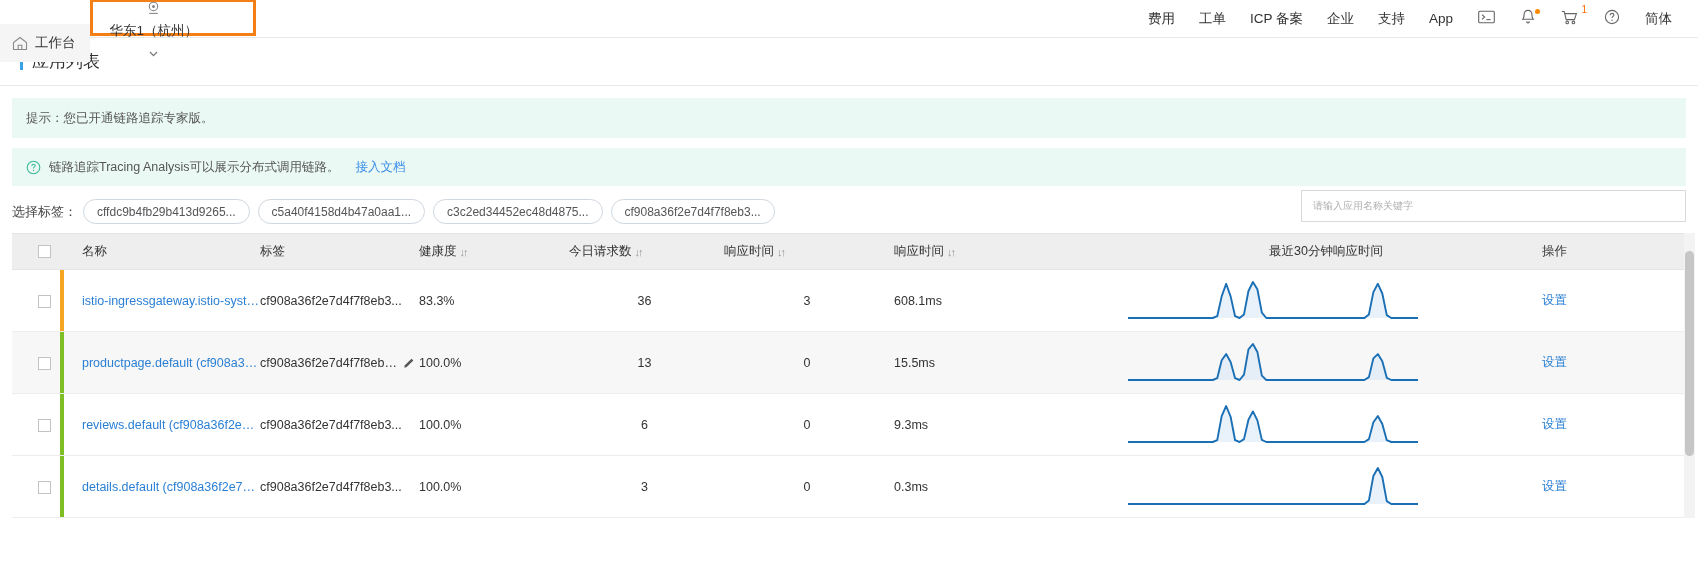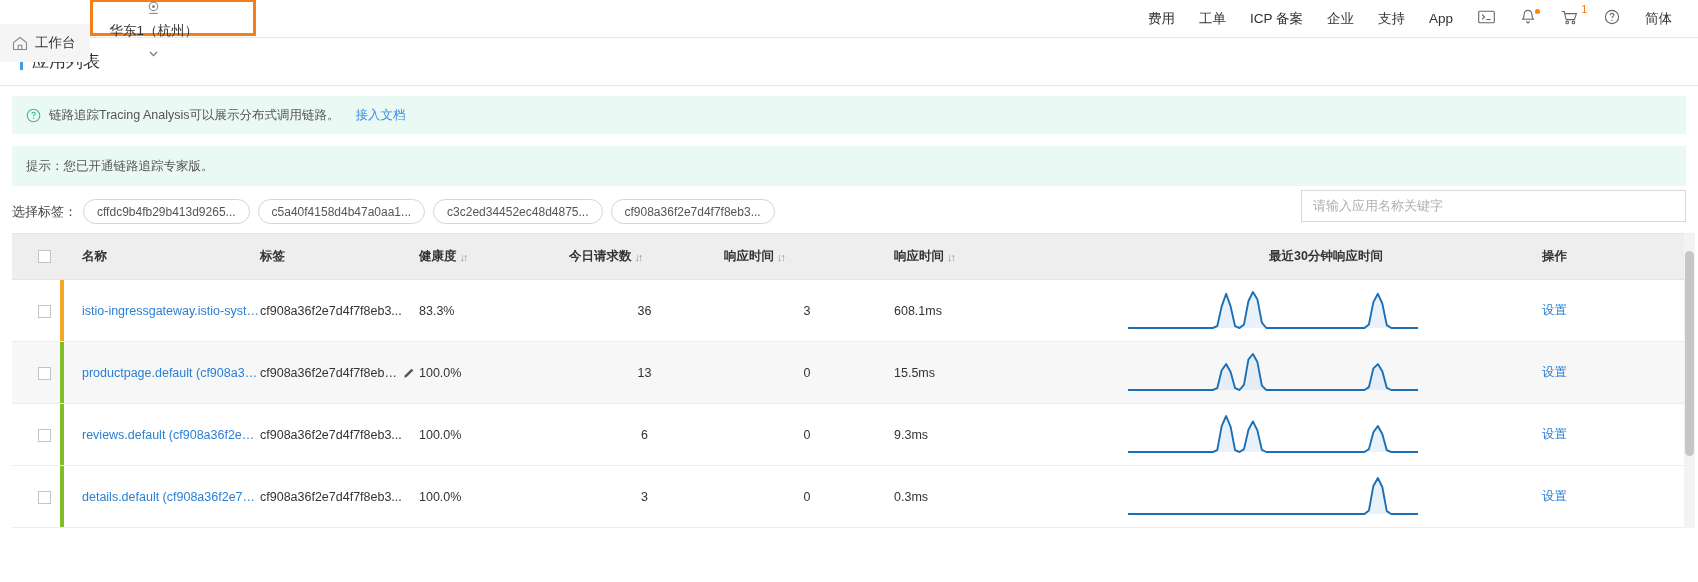--- a/index.html
+++ b/index.html
@@ -142,32 +142,32 @@
     white-space: nowrap;
     cursor: pointer;
   }
   .keyword-input {
     position: absolute; right: 12px; top: 4px;
     width: 385px; height: 32px;
     border: 1px solid #d9d9d9;
     background: #fff;
     display: flex; align-items: center;
     padding: 8px 11px;
-    font-size: 13px;
+    font-size: 10px;
     color: #b0b0b0;
     cursor: text;
   }
 
   
   .table-wrap { padding: 0 0 0 12px; position: relative; }
   table { width: 1674px; border-collapse: collapse; table-layout: fixed; }
   thead th {
     background: #eeeeee;
-    height: 46px;
-    font-weight: bold;
+    height: 36px;
+    font-weight: normal;
     font-size: 12.5px;
     color: #333;
     text-align: left;
     border-top: 1px solid #e4e4e4;
     border-bottom: 1px solid #e4e4e4;
     padding: 0;
     vertical-align: middle;
   }
   .th-inner { display: flex; align-items: center; gap: 3px; }
   .sort-ico { font-size: 11px; color: #999; letter-spacing: -2px; }
@@ -343,34 +343,34 @@
   </div>
 </div>
 
 <div class="page-head">
   <div class="title-bar"></div>
   <h1 class="page-title">应用列表</h1>
 </div>
 
 <div class="content">
 
+  <div class="alert first">
+    <span>提示：您已开通链路追踪专家版。</span>
+  </div>
+
   <div class="alert second">
     <span class="q-icon">
       <svg width="15" height="15" viewBox="0 0 15 15">
         <circle cx="7.5" cy="7.5" r="6.3" fill="none" stroke="#3ab89a" stroke-width="1.1"></circle>
         <path d="M5.9 5.9 C5.9 4.8 6.6 4.2 7.5 4.2 C8.5 4.2 9.2 4.8 9.2 5.7 C9.2 6.9 7.5 6.9 7.5 8.4" fill="none" stroke="#3ab89a" stroke-width="1.1"></path>
         <circle cx="7.5" cy="10.4" r="0.65" fill="#3ab89a"></circle>
       </svg>
     </span>
     <span>链路追踪Tracing Analysis可以展示分布式调用链路。</span>
     <span class="alert-link">接入文档</span>
-  </div>
-
-  <div class="alert first">
-    <span>提示：您已开通链路追踪专家版。</span>
   </div>
 
   <div class="filter-row">
     <span class="filter-label">选择标签：</span>
     <span class="tag-pill">cffdc9b4fb29b413d9265...</span>
     <span class="tag-pill">c5a40f4158d4b47a0aa1...</span>
     <span class="tag-pill">c3c2ed34452ec48d4875...</span>
     <span class="tag-pill">cf908a36f2e7d4f7f8eb3...</span>
     <div class="keyword-input">
       <span>请输入应用名称关键字</span>

